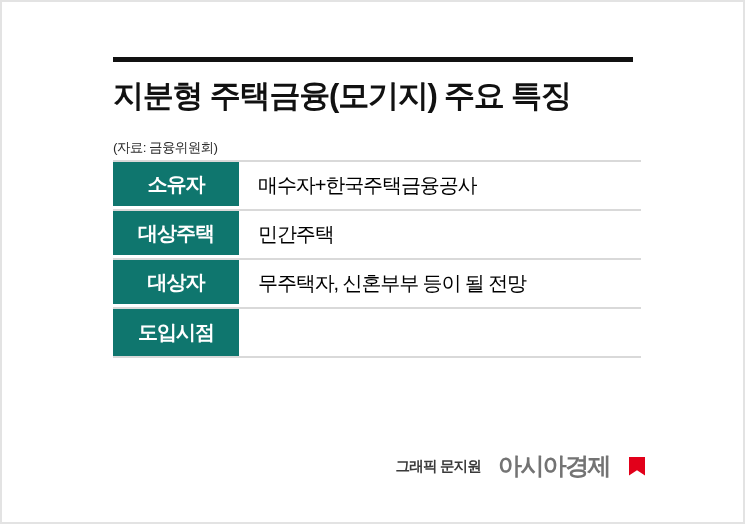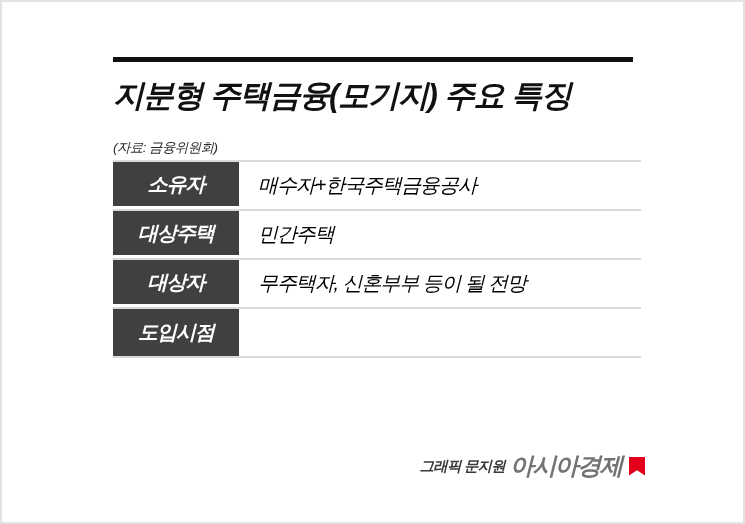--- a/index.html
+++ b/index.html
@@ -12,21 +12,20 @@
     background: #ffffff;
     font-family: "Liberation Sans", sans-serif;
     color: #1a1a1a;
     overflow: hidden;
   }
   .page {
     position: relative;
     width: 745px;
     height: 524px;
     box-sizing: border-box;
-    font-style: italic;
   }
   .border-frame {
     position: absolute;
     left: 0; top: 0;
     width: 745px;
     height: 524px;
     border: 2px solid #e3e3e3;
     box-sizing: border-box;
     pointer-events: none;
   }
@@ -67,21 +66,21 @@
     align-items: stretch;
     border-bottom: 2px solid #d9d9d9;
     height: 47px;
   }
   .row:first-child {
     border-top: 2px solid #d9d9d9;
   }
   .label-cell {
     width: 126px;
     min-width: 126px;
-    background: #404040;
+    background: #0f766e;
     color: #ffffff;
     display: flex;
     align-items: center;
     justify-content: center;
     font-size: 20px;
     font-weight: bold;
     letter-spacing: -1px;
     border-bottom: 3px solid #ffffff;
     box-sizing: border-box;
   }
@@ -97,21 +96,21 @@
     letter-spacing: -1.1px;
     color: #000000;
     box-sizing: border-box;
   }
   .footer {
     position: absolute;
     right: 100px;
     bottom: 42px;
     display: flex;
     align-items: center;
-    gap: 5px;
+    gap: 17px;
   }
   .credit {
     font-size: 14.5px;
     color: #3a3a3a;
     letter-spacing: -0.8px;
     font-weight: bold;
   }
   .brand {
     font-size: 24px;
     font-weight: bold;

